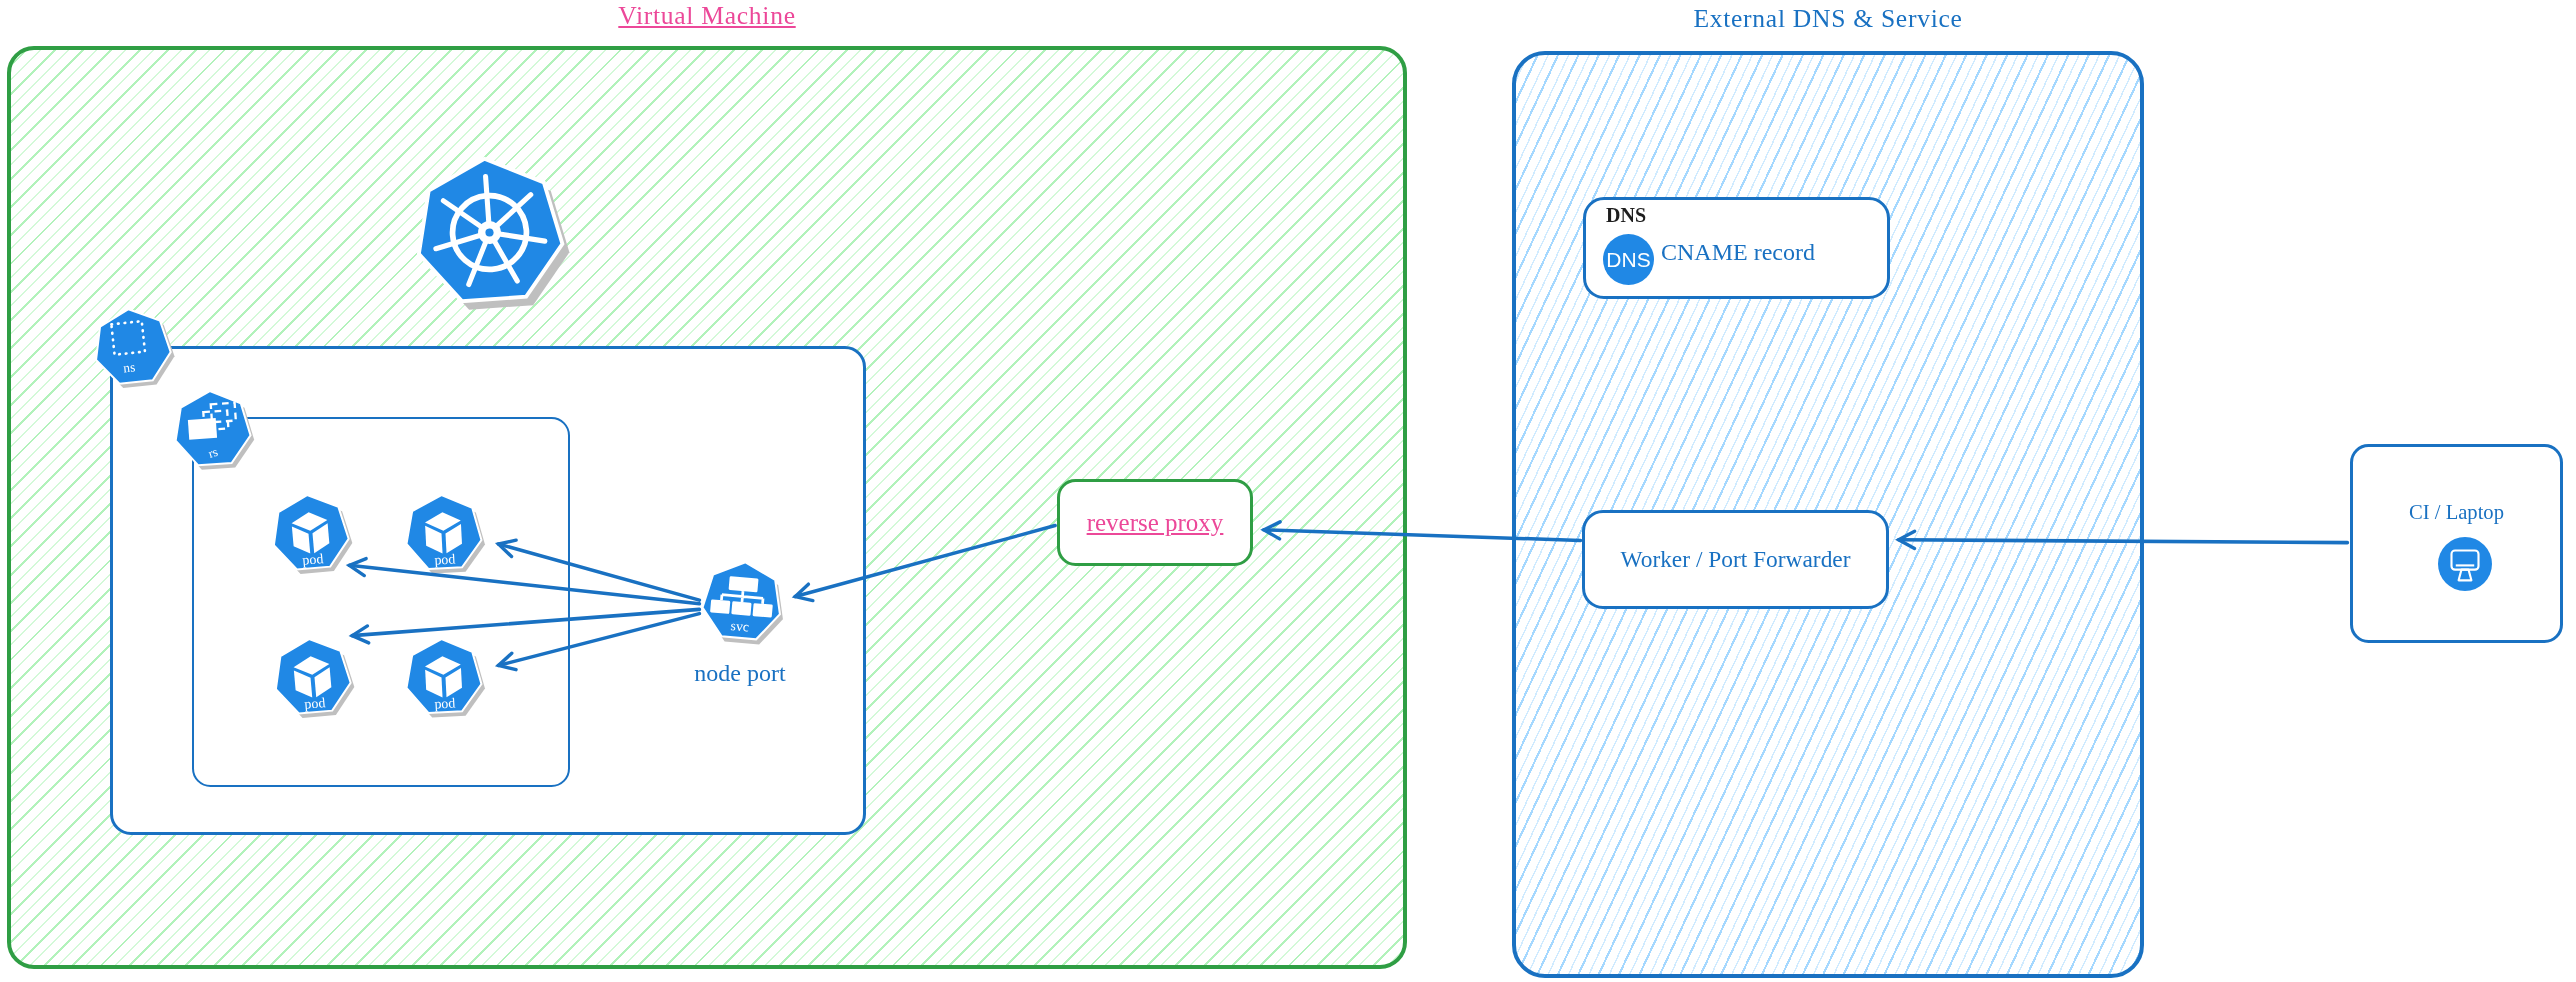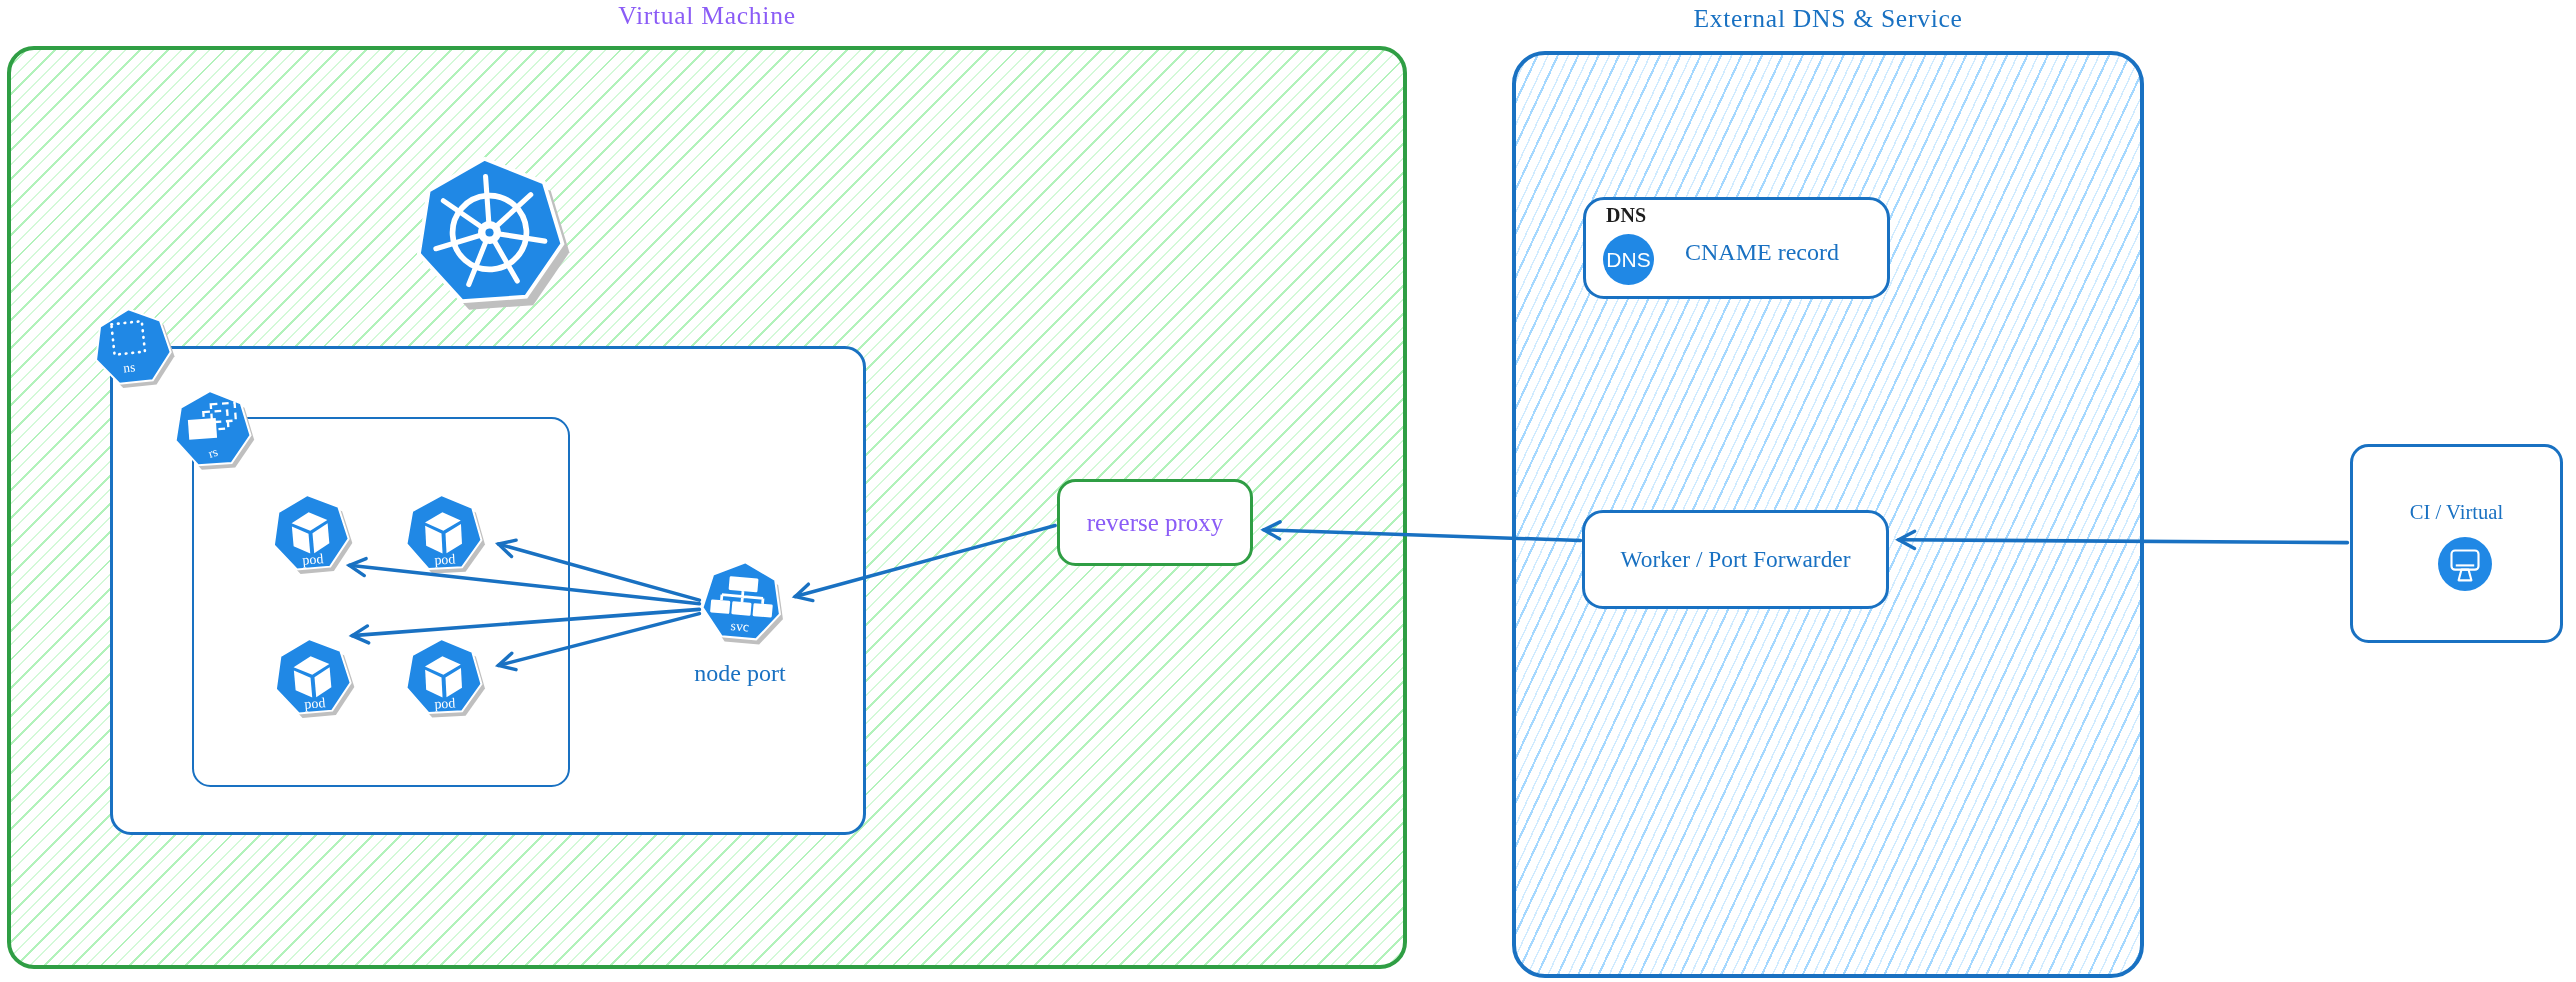--- a/index.html
+++ b/index.html
@@ -18,27 +18,27 @@
   .white-box{background:#ffffff;}
   .ns-box{left:110px;top:346px;width:756px;height:489px;border:3.6px solid #1971c2;border-radius:21px;}
   .rs-box{left:192px;top:417px;width:378px;height:370px;border:2.8px solid #1971c2;border-radius:18.5px;}
   .proxy-box{left:1057px;top:479px;width:196px;height:87px;border:3.6px solid #2f9e44;border-radius:18.5px;
              display:flex;align-items:center;justify-content:center;}
   .dns-box{left:1583px;top:197px;width:307px;height:102px;border:3.6px solid #1971c2;border-radius:21px;}
   .worker-box{left:1582px;top:510px;width:307px;height:99px;border:3.6px solid #1971c2;border-radius:21px;
              display:flex;align-items:center;justify-content:center;}
   .ci-box{left:2350px;top:444px;width:213px;height:199px;border:3.6px solid #1971c2;border-radius:18.5px;}
   
-  .t-green{color:#8b5cf6;}
+  .t-green{color:#ec4899;text-decoration:underline;}
   .t-blue{color:#1971c2;}
   .t-black{color:#1e1e1e;}
   .title{font-size:25.6px;text-align:center;letter-spacing:0.7px;}
   .proxy-label{font-size:25px;}
   .worker-label{font-size:23.4px;white-space:nowrap;}
-  .cname-label{left:1661px;top:239px;width:178px;text-align:right;font-size:24px;}
+  .cname-label{left:1661px;top:239px;width:178px;text-align:left;font-size:24px;}
   .dns-tag{left:1606px;top:204px;font-size:20px;font-weight:bold;}
   .nodeport-label{left:653px;top:660px;width:174px;text-align:center;font-size:24px;}
   .ci-label{left:2364px;top:501px;width:185px;text-align:center;font-size:20.6px;}
   
   .badge{border-radius:50%;background:#2088e5;display:flex;align-items:center;justify-content:center;}
   .dns-badge{left:1603px;top:234px;width:51px;height:51px;color:#ffffff;
              font-family:"Liberation Sans",sans-serif;font-size:21px;}
   .laptop-badge{left:2438px;top:537px;width:54px;height:54px;}
   svg{display:block;}
   .icon{position:absolute;}
@@ -147,21 +147,21 @@
   <div class="abs badge dns-badge">
     <span>DNS</span>
   </div>
   <div class="abs cname-label hand t-blue">CNAME record</div>
 
   <div class="abs worker-box white-box">
     <span class="worker-label hand t-blue">Worker / Port Forwarder</span>
   </div>
 
   <div class="abs ci-box white-box"></div>
-  <div class="abs ci-label hand t-blue">CI / Virtual</div>
+  <div class="abs ci-label hand t-blue">CI / Laptop</div>
   <div class="abs badge laptop-badge">
     <svg width="54" height="54" viewBox="-38 -38 76 76">
       <rect x="-19" y="-19" width="38" height="27" rx="5" fill="none" stroke="#ffffff" stroke-width="3"></rect>
       <line x1="-13" y1="2" x2="13" y2="2" stroke="#ffffff" stroke-width="3"></line>
       <path d="M-5,8 L-9,23 L9,23 L5,8 Z" fill="none" stroke="#ffffff" stroke-width="3" stroke-linejoin="round"></path>
     </svg>
   </div>
 
   <svg id="arrows" width="2576" height="983" viewBox="0 0 3628 1384">
     <defs>

